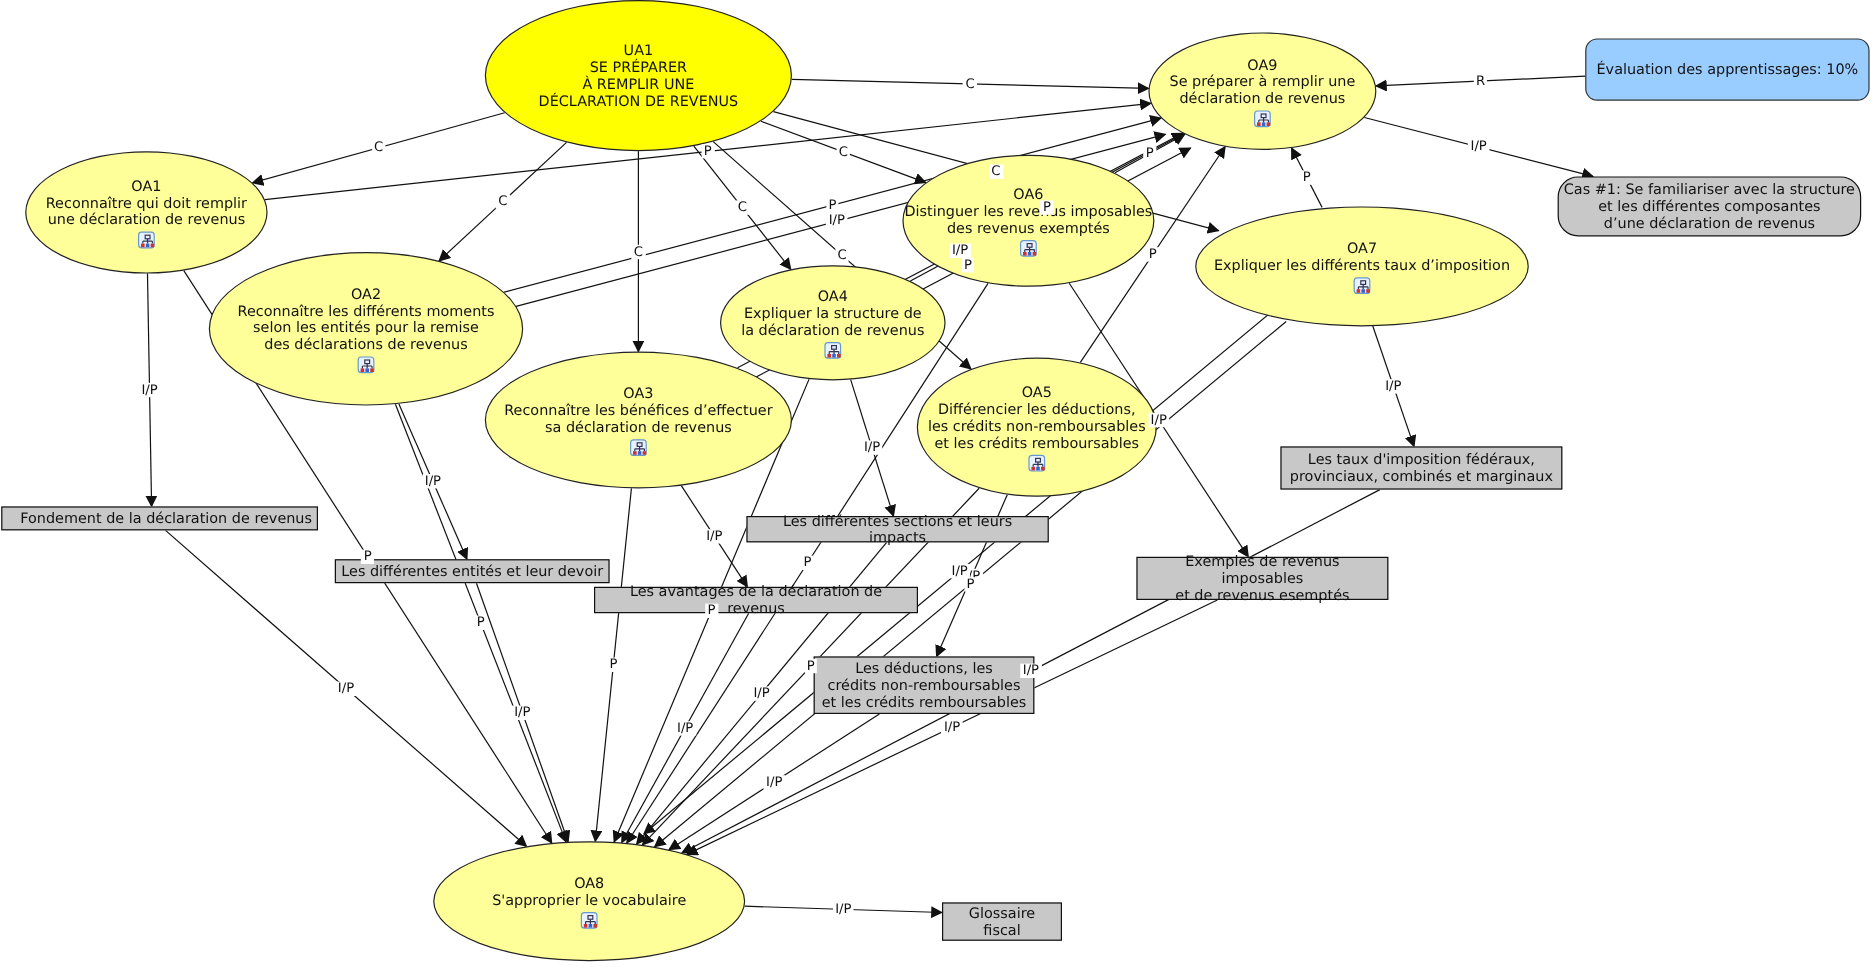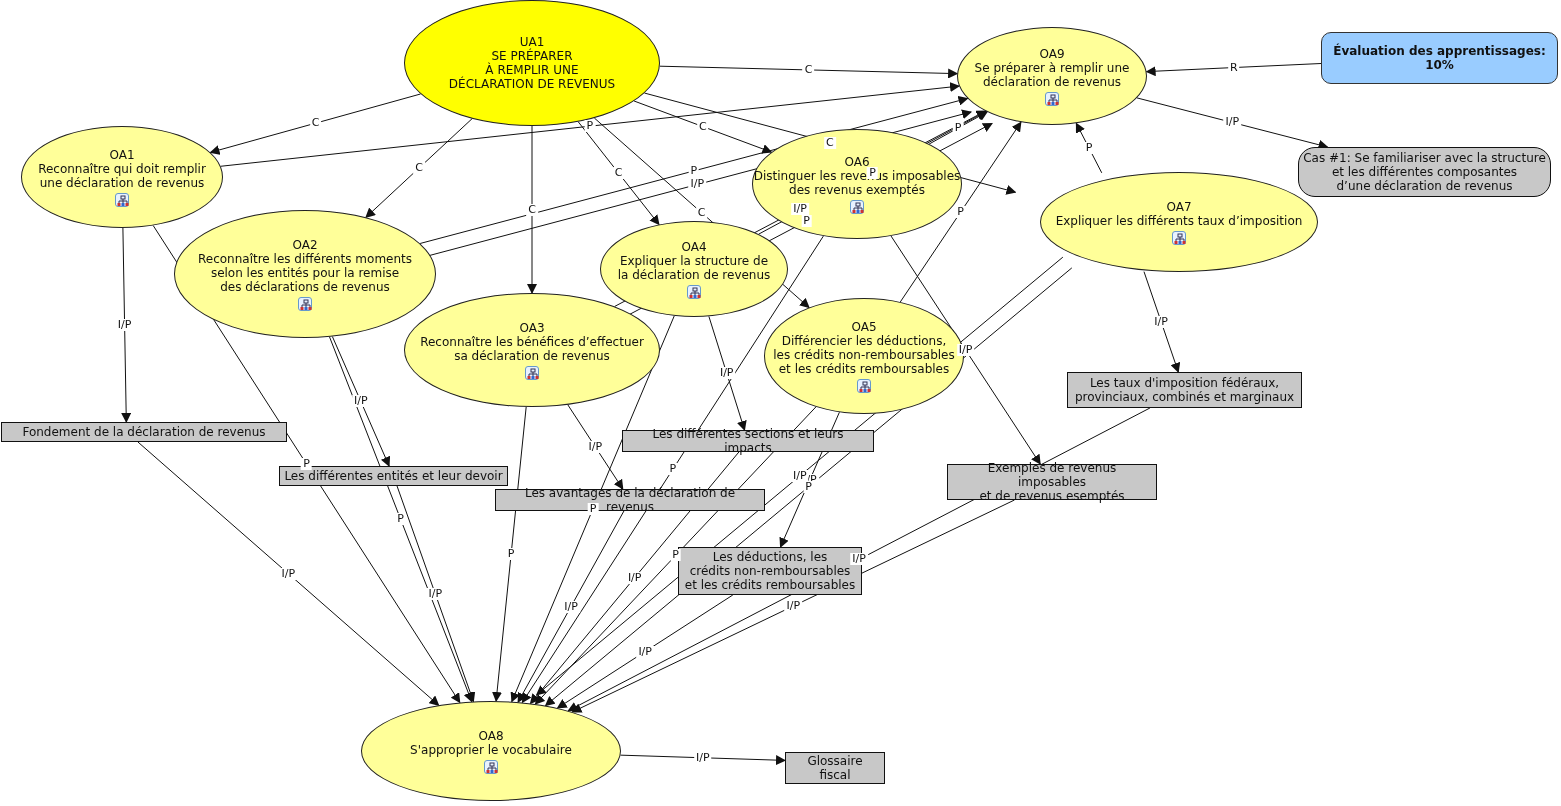--- a/index.html
+++ b/index.html
@@ -5,21 +5,21 @@
   html, body { margin: 0; padding: 0; background: #ffffff; }
   body { width: 1561px; height: 806px; position: relative; overflow: hidden;
          font-family: "DejaVu Sans", sans-serif; }
   #canvas { position: absolute; left: 0; top: 0; width: 1561px; height: 806px; }
   .node { position: absolute; box-sizing: border-box; display: flex; flex-direction: column;
           align-items: center; justify-content: center; text-align: center; color: #111;
           font-size: 12px; line-height: 14px; }
   .ellipse { border: 1px solid #222; border-radius: 50%; background: #ffff99; }
   .ellipse.root { background: #ffff00; font-size: 12px; line-height: 14px; }
   .rect { border: 1px solid #111; background: #c8c8c8; padding: 2px 4px; white-space: pre-line; }
-  .rounded { border: 1px solid #333; border-radius: 10px; background: #99ccff; padding: 4px 8px; font-weight: bold; }
+  .rounded { border: 1px solid #333; border-radius: 10px; background: #99ccff; padding: 4px 8px; }
   .node-text { white-space: pre-line; }
   .submap-icon { width: 14px; height: 14px; margin-top: 3px; border: 1px solid #6699cc;
                  border-radius: 3px; background: #e8f2ff; box-sizing: border-box; position: relative; }
   .submap-icon svg { position: absolute; left: 0; top: 0; }
   .link-label { position: absolute; font-size: 11px; line-height: 12px; background: #fff;
                 padding: 0 2px; transform: translate(-50%, -50%); color: #111; white-space: nowrap; }
 </style>
 </head>
 <body>
 
@@ -178,21 +178,21 @@
       <div class="submap-icon">
         <svg width="14" height="14" viewBox="0 0 14 14">
           <rect x="5" y="2" width="4" height="3" fill="none" stroke="#335" stroke-width="1"></rect>
           <path d="M7 5 V7 M3 7 H11 M3 7 V9 M11 7 V9 M7 7 V9" stroke="#335" stroke-width="1" fill="none"></path>
           <rect x="1.5" y="9" width="3" height="3" fill="#c33"></rect>
           <rect x="5.5" y="9" width="3" height="3" fill="#36c"></rect>
           <rect x="9.5" y="9" width="3" height="3" fill="#c33"></rect>
         </svg>
       </div>
     </div>
-    <div class="node ellipse" style="left: 1040px; top: 172px; width: 278px; height: 100px; align-items: center;">
+    <div class="node ellipse" style="left: 996px; top: 172px; width: 278px; height: 100px; align-items: center;">
       <div class="node-text">OA7</div>
       <div class="node-text">Expliquer les différents taux d’imposition</div>
       <div class="submap-icon">
         <svg width="14" height="14" viewBox="0 0 14 14">
           <rect x="5" y="2" width="4" height="3" fill="none" stroke="#335" stroke-width="1"></rect>
           <path d="M7 5 V7 M3 7 H11 M3 7 V9 M11 7 V9 M7 7 V9" stroke="#335" stroke-width="1" fill="none"></path>
           <rect x="1.5" y="9" width="3" height="3" fill="#c33"></rect>
           <rect x="5.5" y="9" width="3" height="3" fill="#36c"></rect>
           <rect x="9.5" y="9" width="3" height="3" fill="#c33"></rect>
         </svg>
@@ -204,21 +204,21 @@
       <div class="submap-icon">
         <svg width="14" height="14" viewBox="0 0 14 14">
           <rect x="5" y="2" width="4" height="3" fill="none" stroke="#335" stroke-width="1"></rect>
           <path d="M7 5 V7 M3 7 H11 M3 7 V9 M11 7 V9 M7 7 V9" stroke="#335" stroke-width="1" fill="none"></path>
           <rect x="1.5" y="9" width="3" height="3" fill="#c33"></rect>
           <rect x="5.5" y="9" width="3" height="3" fill="#36c"></rect>
           <rect x="9.5" y="9" width="3" height="3" fill="#c33"></rect>
         </svg>
       </div>
     </div>
-    <div class="node rect" style="left: 1px; top: 422px; width: 286px; height: 20px;"><div class="node-text">Fondement de la déclaration de revenus</div></div>
+    <div class="node rect" style="left: 1px; top: 422px; width: 264px; height: 20px; align-items: flex-end;"><div class="node-text">Fondement de la déclaration de revenus</div></div>
     <div class="node rect" style="left: 279px; top: 466px; width: 229px; height: 20px; text-align: center;"><div class="node-text">Les différentes entités et leur devoir</div></div>
     <div class="node rect" style="left: 495px; top: 489px; width: 270px; height: 22px;"><div class="node-text">Les avantages de la déclaration de revenus</div></div>
     <div class="node rect" style="left: 622px; top: 430px; width: 252px; height: 22px;"><div class="node-text">Les différentes sections et leurs impacts</div></div>
     <div class="node rect" style="left: 678px; top: 547px; width: 184px; height: 48px;"><div class="node-text">Les déductions, les
 crédits non-remboursables
 et les crédits remboursables</div></div>
     <div class="node rect" style="left: 947px; top: 464px; width: 210px; height: 36px;"><div class="node-text">Exemples de revenus imposables
 et de revenus esemptés</div></div>
     <div class="node rect" style="left: 1067px; top: 372px; width: 235px; height: 36px;"><div class="node-text">Les taux d'imposition fédéraux,
 provinciaux, combinés et marginaux</div></div>

